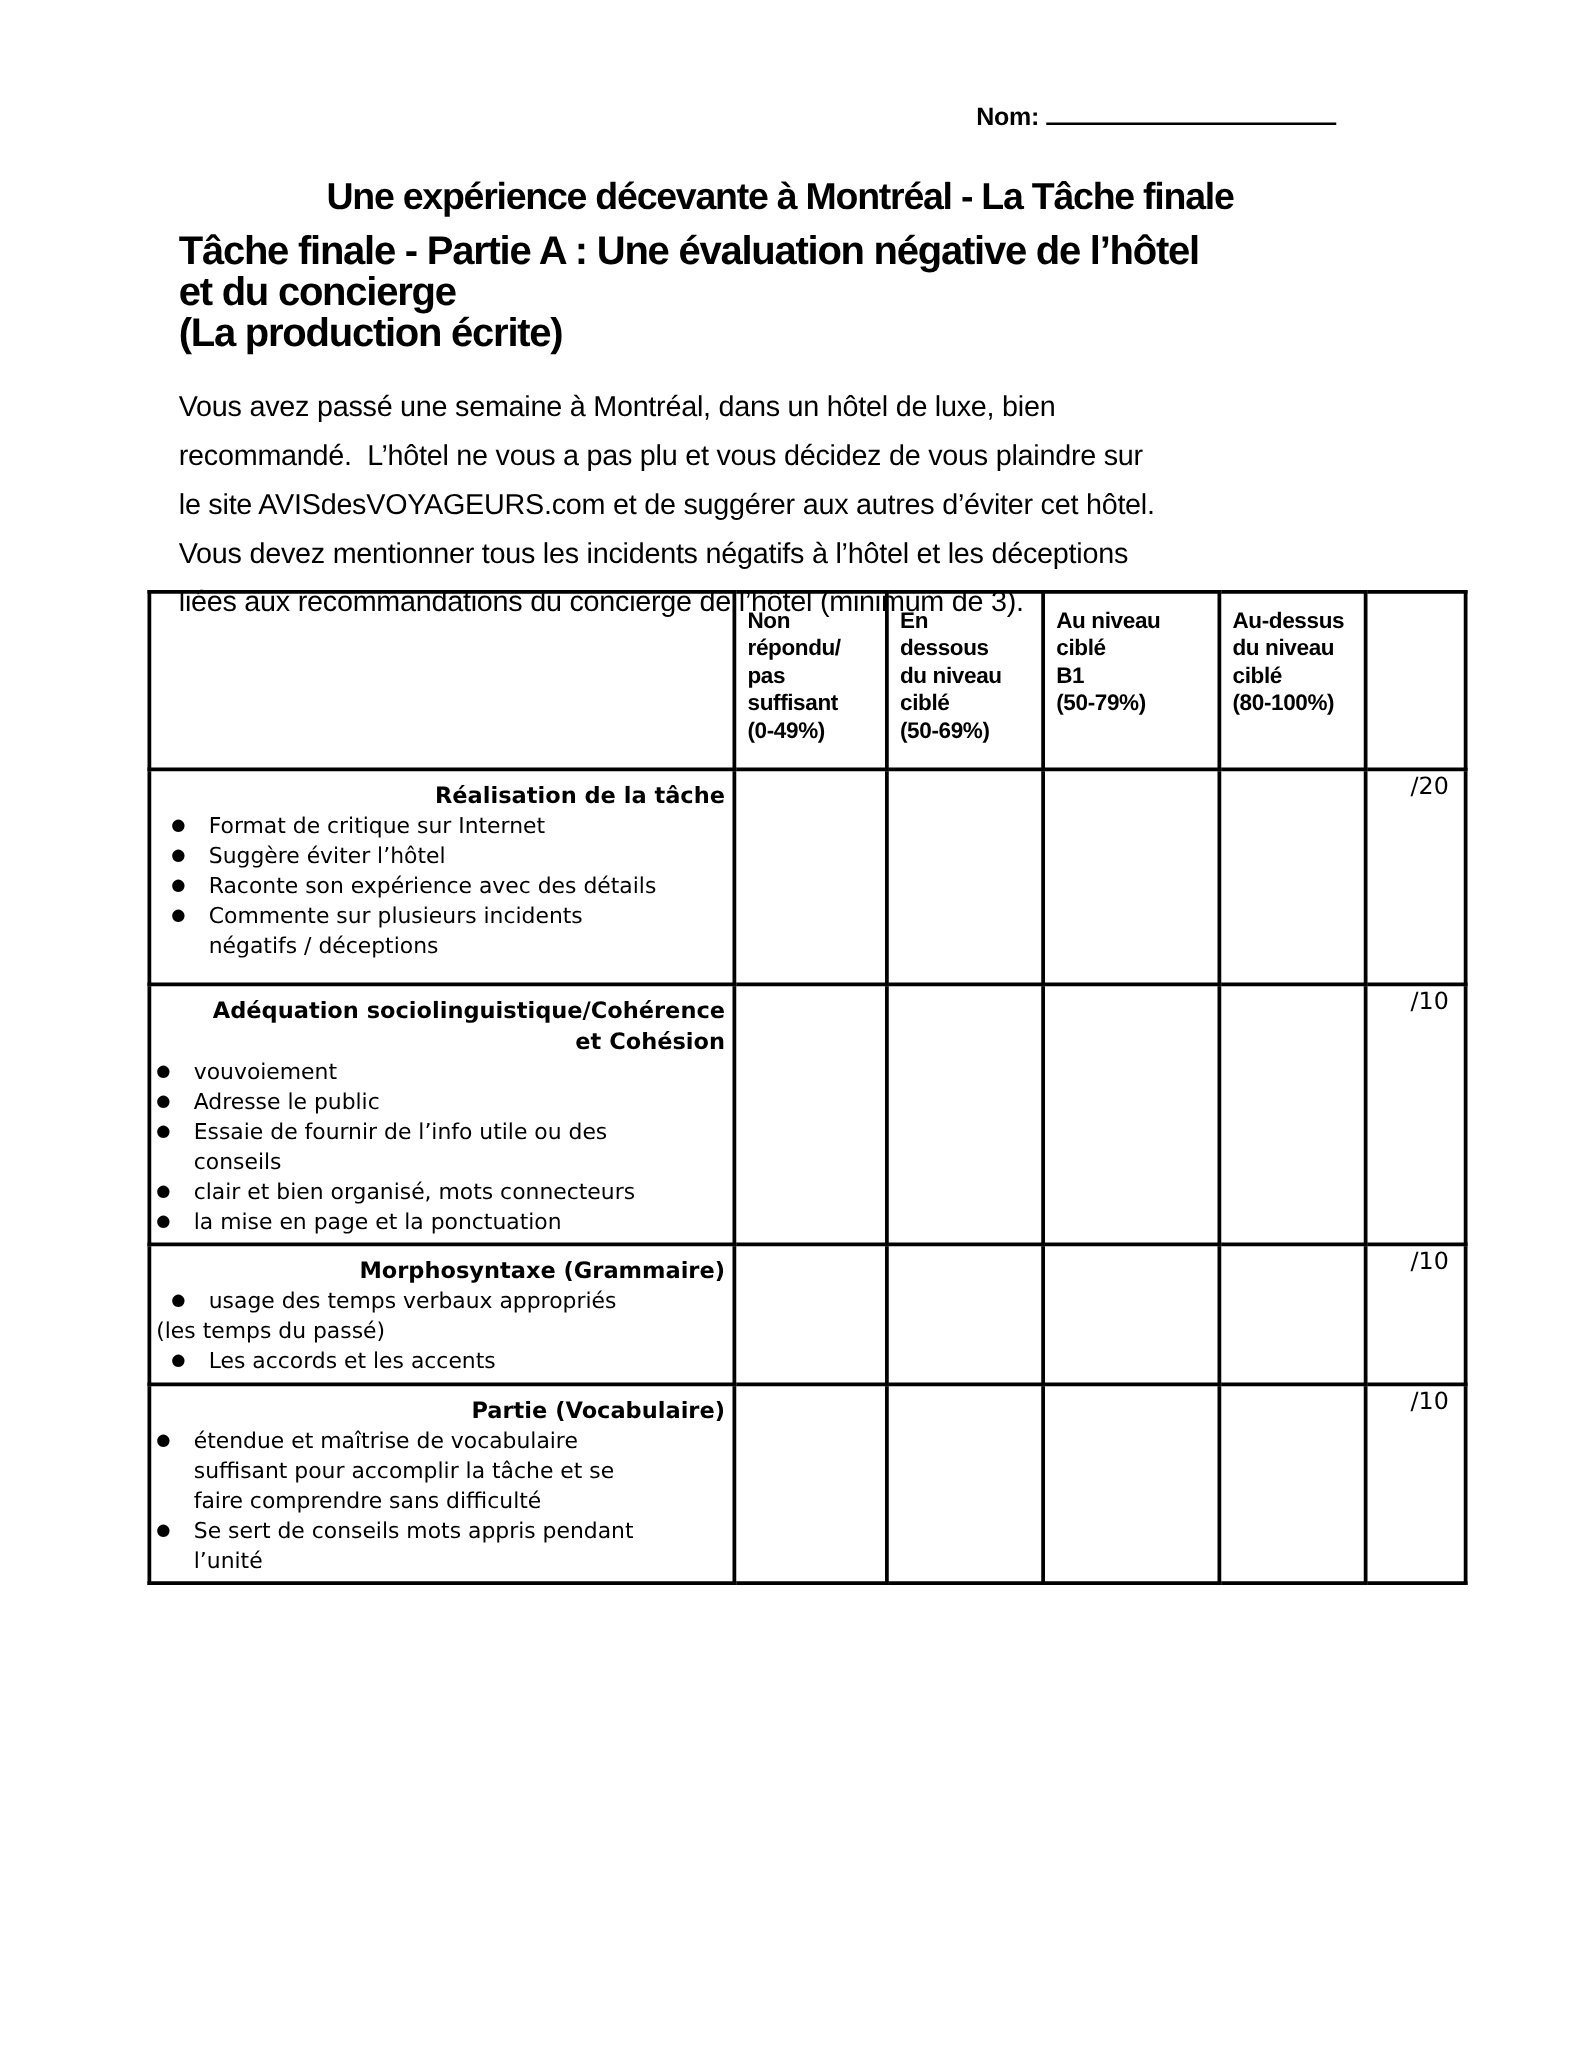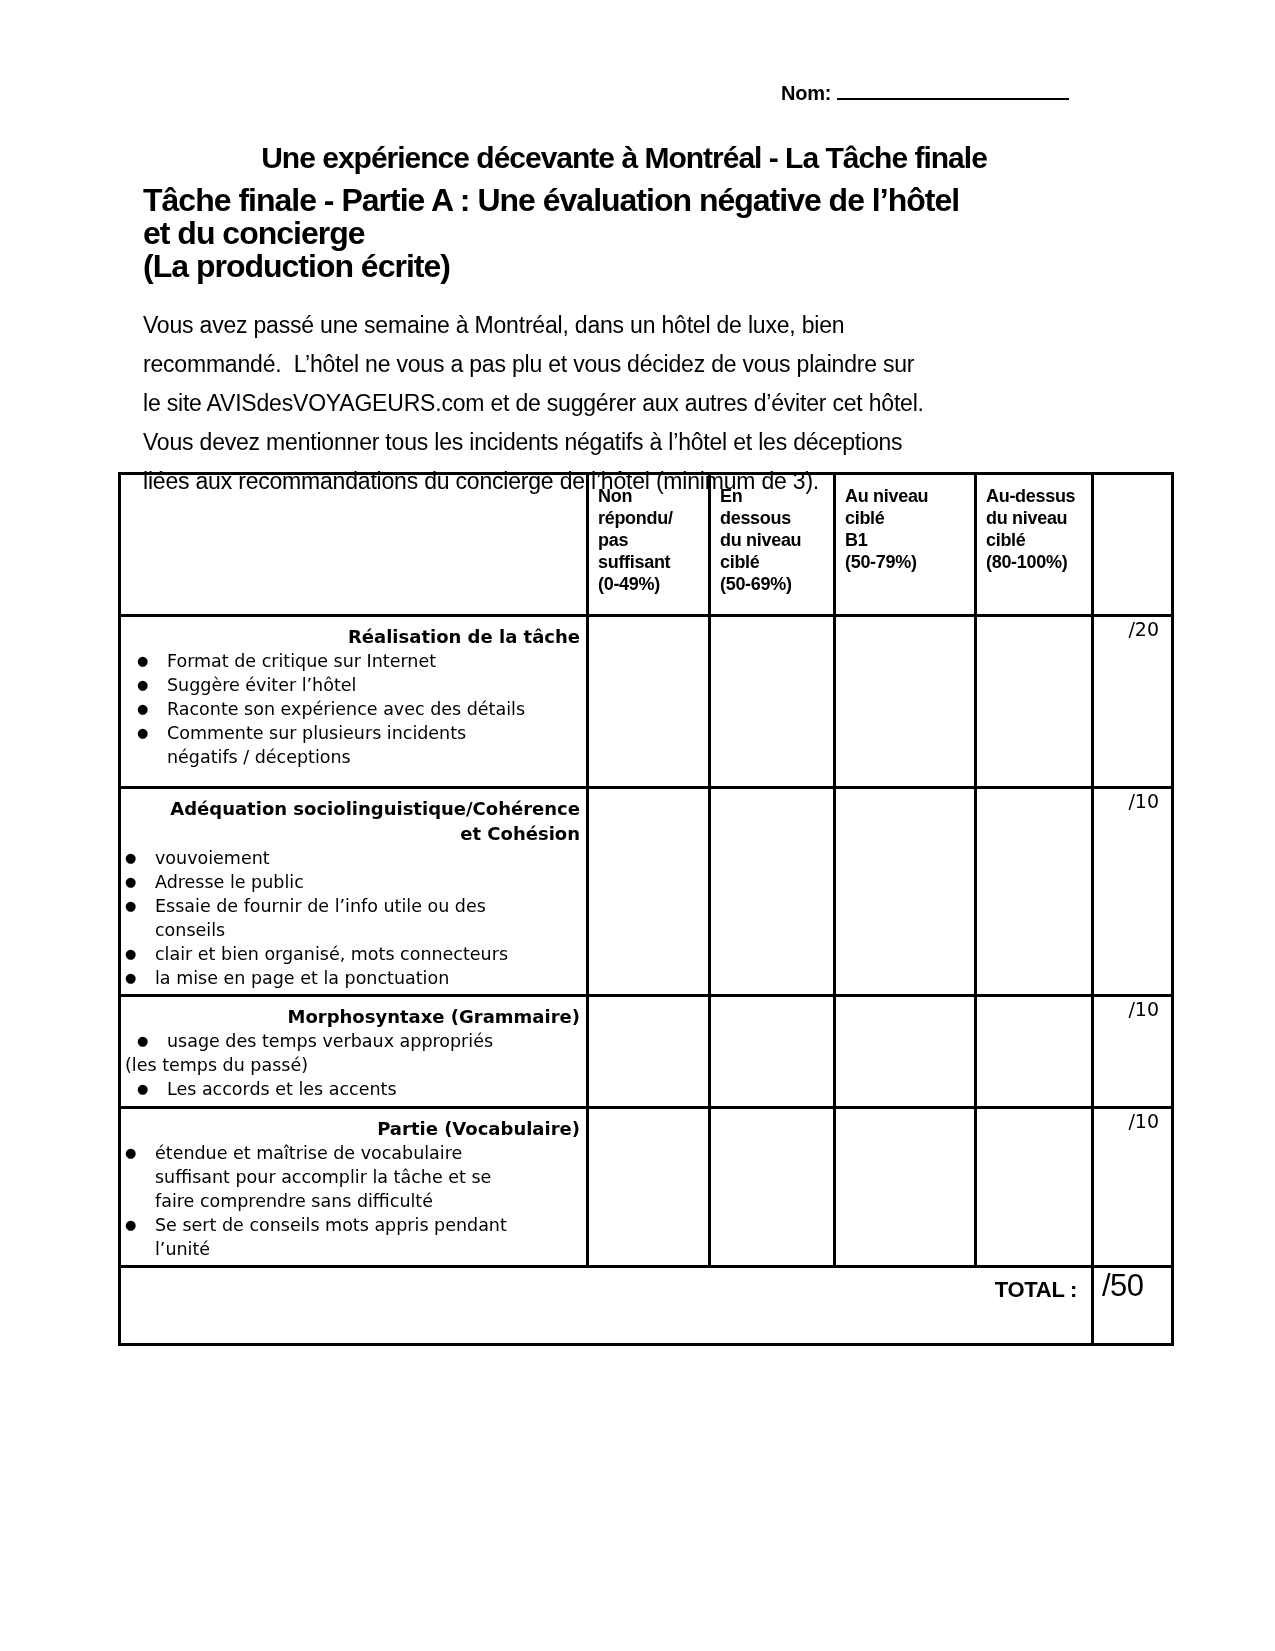--- a/index.html
+++ b/index.html
@@ -266,18 +266,14 @@
             </li>
       </ul>
     </td>
     <td></td>
     <td></td>
     <td></td>
     <td></td>
     <td class="score">/10</td>
   </tr>
 
-  <tr class="row-total">
-    <td class="total-label" colspan="5">TOTAL :</td>
-    <td class="total-score">/50</td>
-  </tr>
 </tbody>
   </table>
 
 </body></html>

